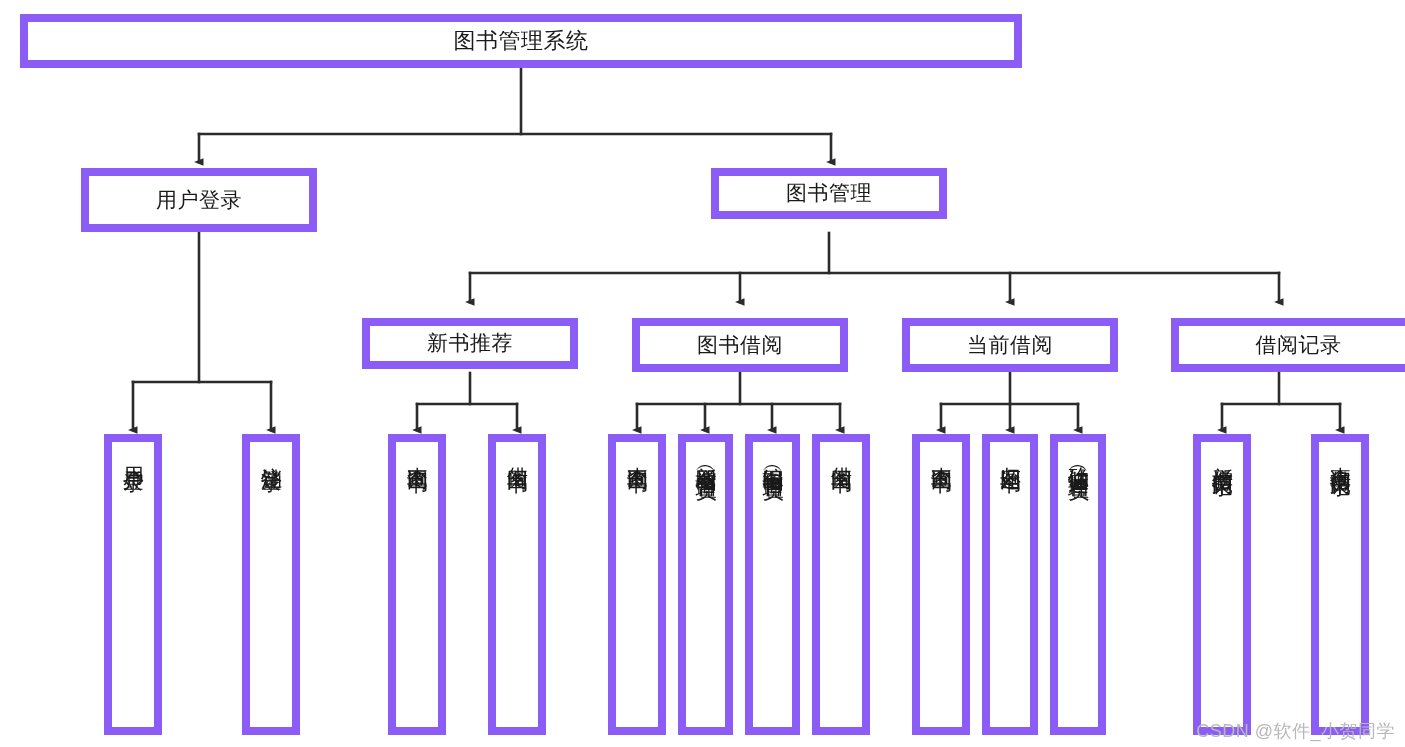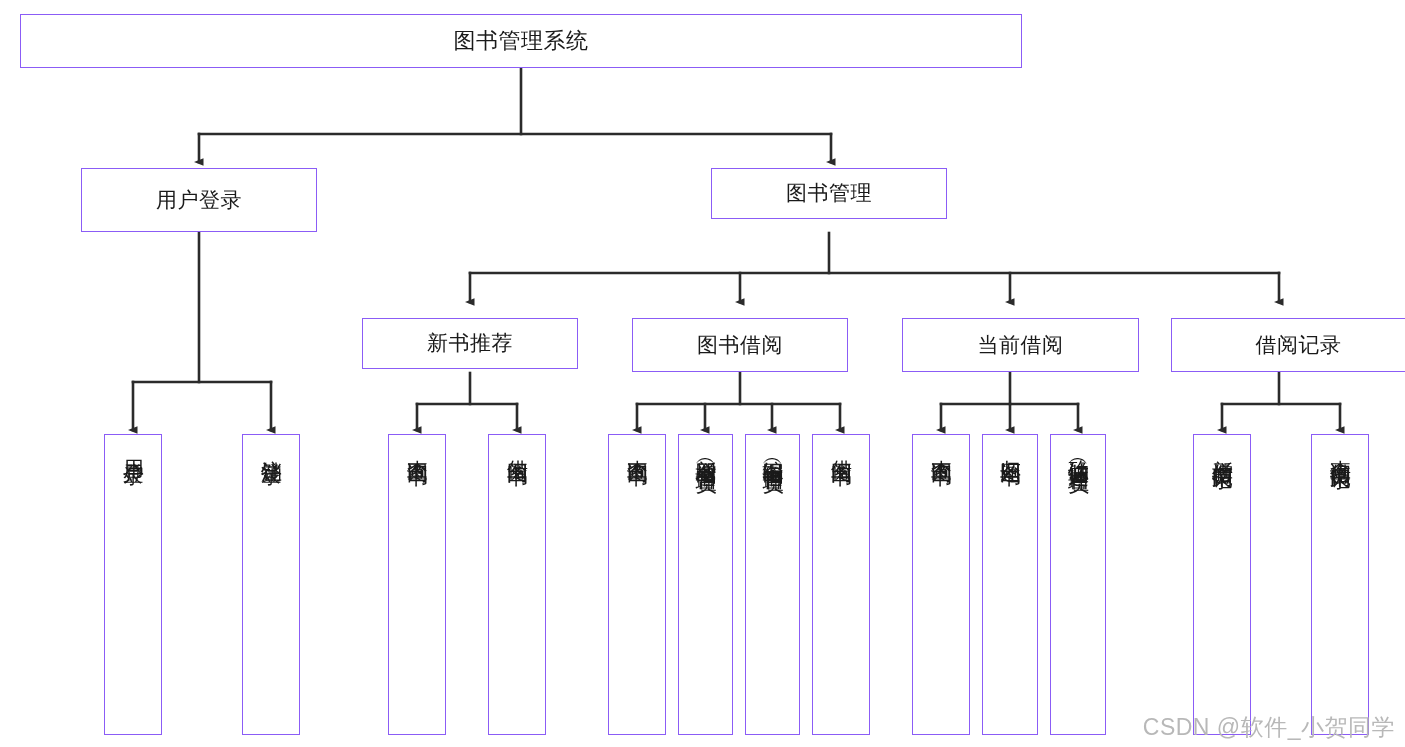--- a/index.html
+++ b/index.html
@@ -23,21 +23,21 @@
     left: 0;
     top: 0;
     width: 1405px;
     height: 747px;
     pointer-events: none;
   }
   .node {
     position: absolute;
     box-sizing: border-box;
     background: #ffffff;
-    border: 1px solid #8b5cf6;
+    border: 8px solid #8b5cf6;
     display: flex;
     align-items: center;
     justify-content: center;
     color: #1a1a1a;
   }
   .node .lbl {
     font-size: 21px;
     line-height: 1.25;
     letter-spacing: 0.5px;
     white-space: nowrap;
@@ -60,21 +60,21 @@
     letter-spacing: 2px;
     white-space: nowrap;
   }
   #root-node .lbl {
     font-size: 22px;
   }
   #watermark {
     position: absolute;
     right: 10px;
     bottom: 4px;
-    font-size: 23px;
+    font-size: 18px;
     color: #b8b8b8;
     white-space: nowrap;
     letter-spacing: 0.5px;
   }
 </style>
 </head>
 <body>
 
 <div id="diagram-root">
 
@@ -141,21 +141,21 @@
   <div class="node h" style="left:711px; top:168px; width:236px; height:51px;">
     <span class="lbl">图书管理</span>
   </div>
 
   <div class="node h" style="left:362px; top:318px; width:216px; height:51px;">
     <span class="lbl">新书推荐</span>
   </div>
   <div class="node h" style="left:632px; top:318px; width:216px; height:54px;">
     <span class="lbl">图书借阅</span>
   </div>
-  <div class="node h" style="left:902px; top:318px; width:237px; height:54px;">
+  <div class="node h" style="left:902px; top:318px; width:216px; height:54px;">
     <span class="lbl">当前借阅</span>
   </div>
   <div class="node h" style="left:1171px; top:318px; width:255px; height:54px;">
     <span class="lbl">借阅记录</span>
   </div>
 
   <div class="node v" style="left:104px; top:434px; width:58px; height:301px;">
     <span class="lbl">用户登录</span>
   </div>
   <div class="node v" style="left:242px; top:434px; width:58px; height:301px;">

